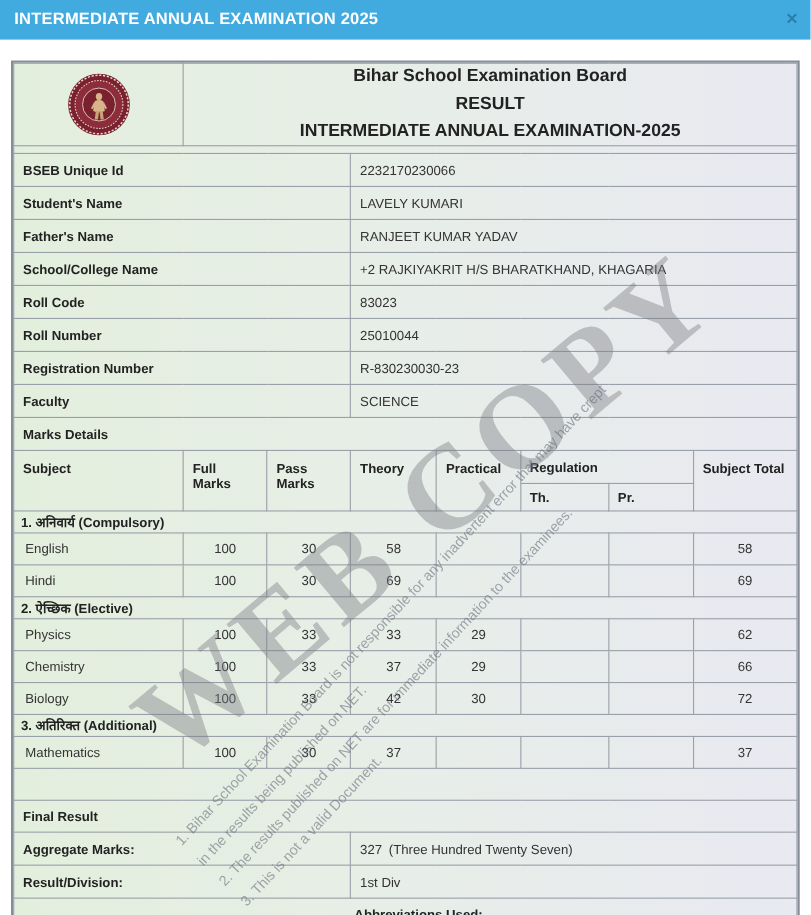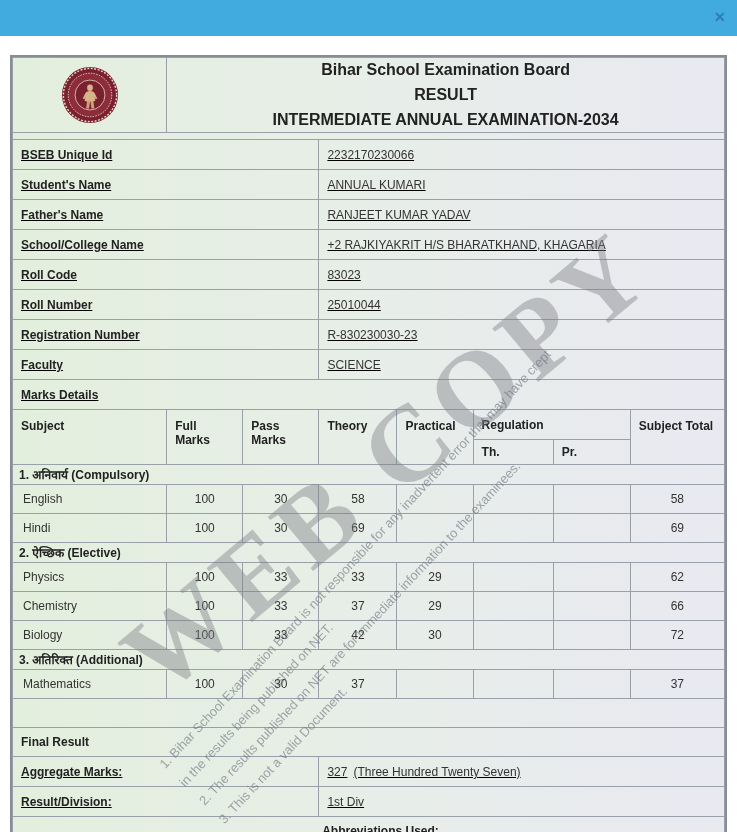--- a/index.html
+++ b/index.html
@@ -25,21 +25,21 @@
   }
   table.grid{width:100%;border-collapse:collapse;table-layout:fixed;}
   td{
     border:1px solid #99a0a9;font-size:12px;color:#222;
     padding:0 8px;overflow:hidden;box-sizing:border-box;
     vertical-align:middle;
   }
   tr.h-logo{height:68px;}
   tr.h-spacer{height:7px;}
   tr.h-spacer td{padding:0;}
-  tr.h30{height:30px;text-decoration:underline;}
+  tr.h30{height:30px;}
   tr.h29{height:29px;}
   tr.h-sec{height:17px;padding-left:10px;}
   tr.h-th1{height:30px;padding-left:37px;}
   tr.h-th2{height:25px;}
   tr.h-abbr{height:28px;}
   .logo-cell{text-align:center;padding:2px;}
   .titles-cell{text-align:center;}
   .titles-cell div{font-weight:bold;font-size:16px;line-height:1.55;color:#222;}
   .lbl{font-weight:bold;color:#222;}
   .val{color:#333;}
@@ -66,20 +66,21 @@
     font-size:13px;line-height:27px;white-space:nowrap;
     color:rgba(103,112,124,0.60);z-index:5;
   }
   
   .seal{display:inline-block;vertical-align:middle;}
 </style>
 </head>
 <body>
 
 <div class="titlebar">
+  <span>INTERMEDIATE ANNUAL EXAMINATION 2025</span>
   <span class="closebtn">✕</span>
 </div>
 
 <div class="card">
   <table class="grid">
     <colgroup>
       <col style="width:154px">
         <col style="width:76px">
         <col style="width:76px">
       <col style="width:78px">
@@ -101,36 +102,36 @@
             <ellipse cx="30" cy="22.5" rx="3" ry="3.4" fill="#d8b48a"></ellipse>
             <path d="M26 27 q4 -2.5 8 0 l1.5 9 q-5.5 2.5 -11 0 z" fill="#d8b48a"></path>
             <path d="M27 36 l-1 8 h3 l1 -7 h0.5 l1 7 h3 l-1 -8 z" fill="#c9a276"></path>
             <path d="M25.5 27.5 l-3 6 1.6 1 2.4 -4.5 z" fill="#d8b48a"></path>
             <path d="M34.5 27.5 l3 6 -1.6 1 -2.4 -4.5 z" fill="#d8b48a"></path>
           </svg>
         </td>
         <td class="titles-cell" colspan="7">
           <div>Bihar School Examination Board</div>
           <div>RESULT</div>
-          <div>INTERMEDIATE ANNUAL EXAMINATION-2034</div>
+          <div>INTERMEDIATE ANNUAL EXAMINATION-2025</div>
         </td>
       </tr>
       <tr class="h-spacer">
           <td colspan="8"></td>
         </tr>
     </tbody>
 
     <tbody id="details-body">
         <tr class="h30">
     <td class="lbl" colspan="3">BSEB Unique Id</td>
     <td class="val" colspan="5">2232170230066</td>
   </tr>
         <tr class="h30">
     <td class="lbl" colspan="3">Student's Name</td>
-    <td class="val" colspan="5">ANNUAL KUMARI</td>
+    <td class="val" colspan="5">LAVELY KUMARI</td>
   </tr>
         <tr class="h30">
     <td class="lbl" colspan="3">Father's Name</td>
     <td class="val" colspan="5">RANJEET KUMAR YADAV</td>
   </tr>
         <tr class="h30">
     <td class="lbl" colspan="3">School/College Name</td>
     <td class="val" colspan="5">+2 RAJKIYAKRIT H/S BHARATKHAND, KHAGARIA</td>
   </tr>
         <tr class="h30">

